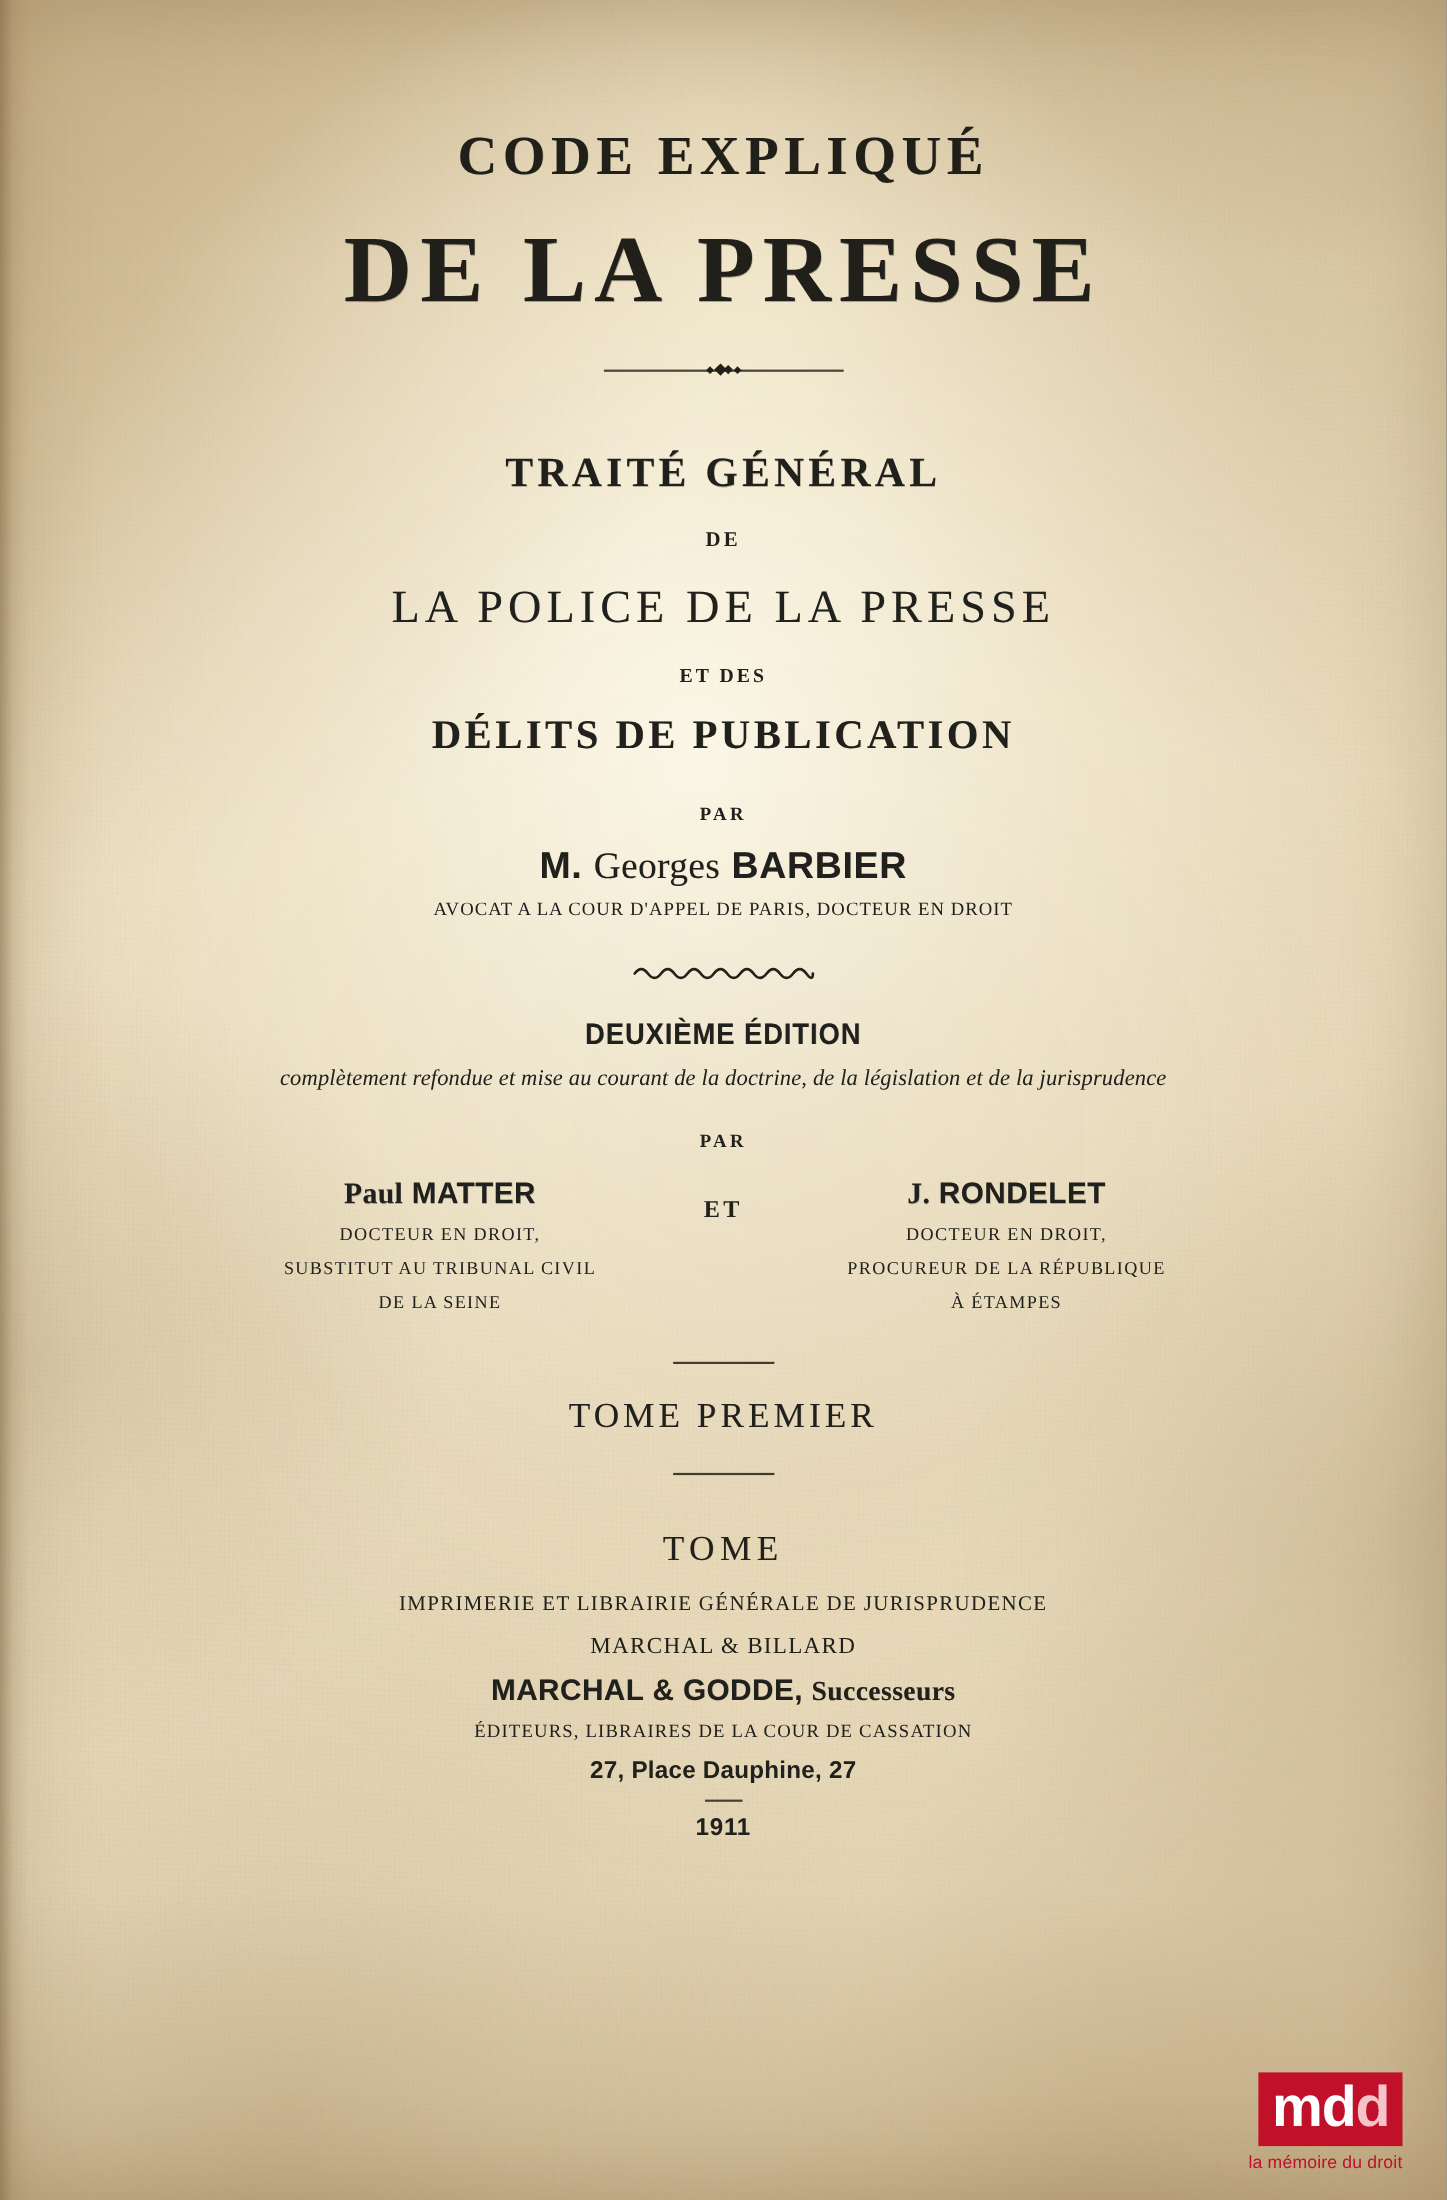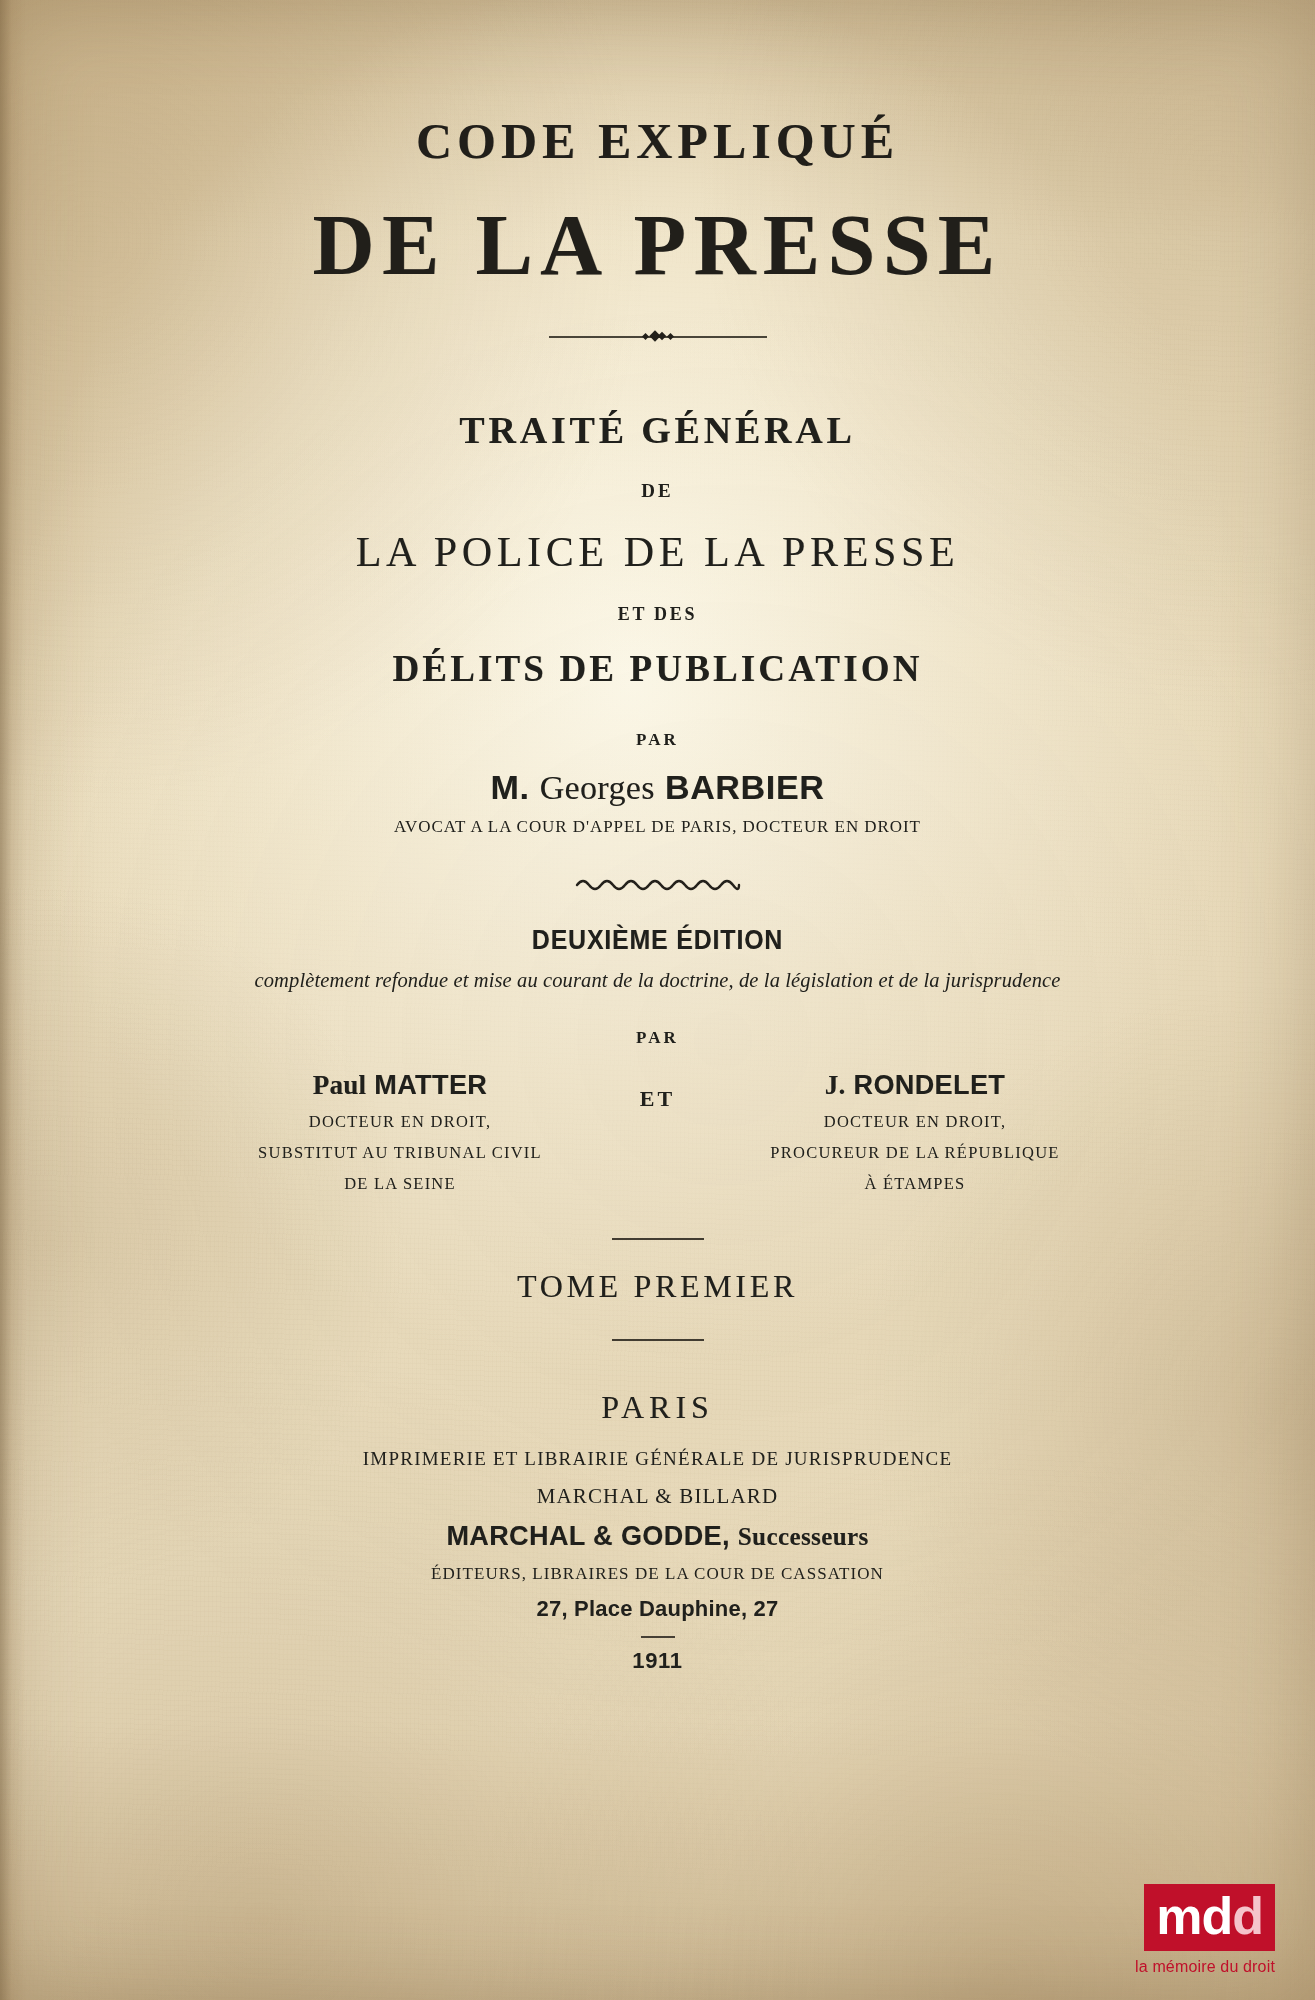--- a/index.html
+++ b/index.html
@@ -421,21 +421,21 @@
         <div class="ed-line">DOCTEUR EN DROIT,</div>
         <div class="ed-line">PROCUREUR DE LA RÉPUBLIQUE</div>
         <div class="ed-line">À ÉTAMPES</div>
       </div>
     </div>
 
     <div class="rule-short sp-rule-a"></div>
     <div class="t-tome">TOME PREMIER</div>
     <div class="rule-short sp-rule-b"></div>
 
-    <div class="t-paris">PARIS</div>
+    <div class="t-paris">TOME</div>
     <div class="t-imp">IMPRIMERIE ET LIBRAIRIE GÉNÉRALE DE JURISPRUDENCE</div>
     <div class="t-mb">MARCHAL &amp; BILLARD</div>
     <div class="t-mg">
       <span>MARCHAL &amp; GODDE,</span>
       <span class="soft">Successeurs</span>
     </div>
     <div class="t-edlib">ÉDITEURS, LIBRAIRES DE LA COUR DE CASSATION</div>
     <div class="t-addr">27, Place Dauphine, 27</div>
     <div class="rule-tiny"></div>
     <div class="t-year">1911</div>

